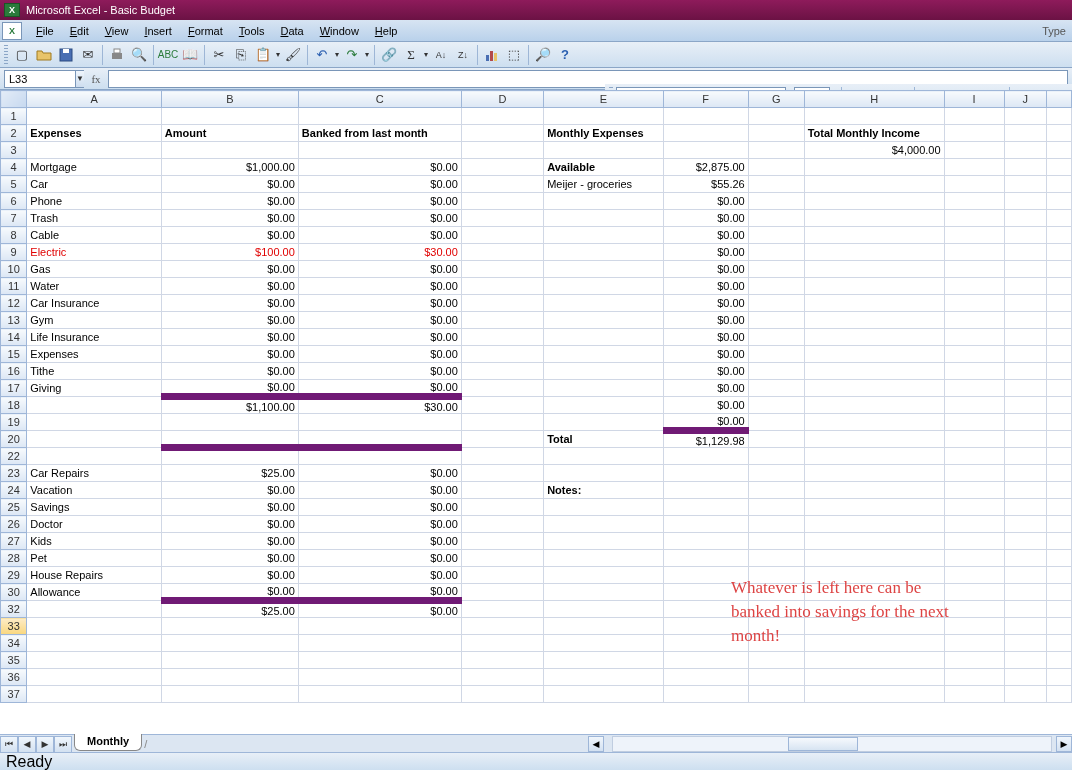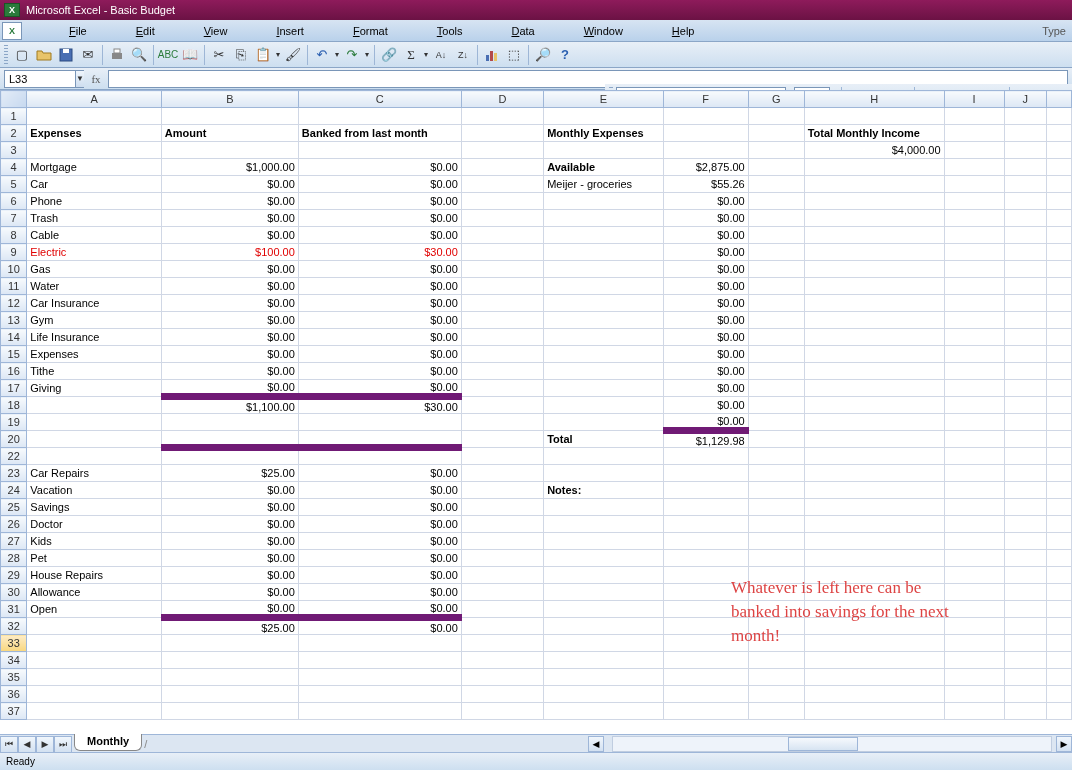--- a/index.html
+++ b/index.html
@@ -5,21 +5,21 @@
 * { box-sizing: border-box; margin: 0; padding: 0; }
 body { font-family: Tahoma, Arial, sans-serif; font-size: 11px; background: #fff; overflow: hidden; width: 1072px; height: 770px; position: relative; }
 
 
 .title-bar { height: 20px; background: linear-gradient(to bottom, #8e1b5b, #6b1244); color: #fff; display: flex; align-items: center; padding: 0 4px; font-size: 11px; }
 .title-bar .xl-icon { width: 16px; height: 14px; background: #2a7b3b; border: 1px solid #1a5526; margin-right: 6px; position: relative; display: inline-flex; align-items: center; justify-content: center; color:#fff; font-size:9px; font-weight:bold;}
 
 
 .menu-bar { height: 22px; background: linear-gradient(to bottom, #d7e4f2, #b9d1eb); border-bottom: 1px solid #8ba6c7; display: flex; align-items: center; padding: 0 2px; font-size: 11px; }
 .menu-bar .doc-icon { width: 20px; height: 18px; margin-right: 6px; background: #fff; border: 1px solid #7a96b8; display:inline-flex; align-items:center; justify-content:center; font-size:9px; color:#2a7b3b; font-weight:bold;}
-.menu-bar .menu-item { padding: 3px 8px; cursor: default; margin-left: 33px; }
+.menu-bar .menu-item { padding: 3px 8px; cursor: default; }
 .menu-bar .menu-item .ul { text-decoration: underline; }
 .menu-bar .right-text { margin-left: auto; padding-right: 4px; color: #555; }
 
 
 .toolbar { height: 26px; background: linear-gradient(to bottom, #e8eff7, #cddff0); border-bottom: 1px solid #8ba6c7; display: flex; align-items: center; padding: 0 4px; }
 .toolbar.second { position: absolute; left: 605px; top: 42px; height: 26px; border-bottom: none; }
 .tb-wrap { position: relative; }
 .toolbar .sep { width: 1px; height: 20px; background: #9db6d6; margin: 0 3px; }
 .toolbar .grip { width: 4px; height: 20px; margin-right: 3px; background: repeating-linear-gradient(to bottom, #8ba6c7 0 1px, transparent 1px 3px); }
 .tb-btn { width: 22px; height: 22px; display: inline-flex; align-items: center; justify-content: center; border: 1px solid transparent; border-radius: 2px; cursor: default; font-size: 13px; color: #333; }
@@ -60,21 +60,21 @@
 
 .sheet-bar { position: absolute; bottom: 18px; left: 0; right: 0; height: 18px; background: #dce6f2; border-top: 1px solid #9eb6d8; display: flex; align-items: center; font-size: 11px; }
 .sheet-nav { display: flex; }
 .sheet-nav .nav-btn { width: 18px; height: 16px; border: 1px solid #9eb6d8; border-bottom: none; background: linear-gradient(to bottom,#f0f6fc,#d3e1f1); display:flex; align-items:center; justify-content:center; font-size:9px; color:#333; }
 .sheet-tab { height: 17px; padding: 1px 12px 0 12px; background: #fff; border: 1px solid #888; border-top: none; border-radius: 0 0 6px 6px; margin-left: 2px; font-weight: bold; position: relative; top: -1px; }
 .sheet-track { flex: 1; margin-left: 8px; margin-right: 4px; height: 16px; background: #eef3fa; border: 1px solid #c0cde0; position: relative; }
 .sheet-thumb { position: absolute; left: 40%; top: 0; bottom: 0; width: 70px; background: linear-gradient(to bottom,#f6f9fd,#d7e4f2); border: 1px solid #9eb6d8; }
 .sheet-arrow { width: 16px; height: 16px; border: 1px solid #9eb6d8; background: linear-gradient(to bottom,#f0f6fc,#d3e1f1); display:flex; align-items:center; justify-content:center; font-size:9px; }
 
 
-.status-bar { position: absolute; bottom: 0; left: 0; right: 0; height: 18px; background: linear-gradient(to bottom, #e8eff7, #cddff0); border-top: 1px solid #9eb6d8; display: flex; align-items: center; padding: 0 6px; font-size: 10px; }
+.status-bar { position: absolute; bottom: 0; left: 0; right: 0; height: 18px; background: linear-gradient(to bottom, #e8eff7, #cddff0); border-top: 1px solid #9eb6d8; display: flex; align-items: center; padding: 0 6px; font-size: 16px; }
 </style>
 </head>
 <body>
 
 <div class="title-bar">
   <span class="xl-icon">X</span>
   <span>Microsoft Excel - Basic Budget</span>
 </div>
 
 <div class="menu-bar">
@@ -603,34 +603,20 @@
           <td class=""></td>
           <td class=""></td>
           <td class=""></td>
           <td class=""></td>
           <td class=""></td>
           <td class=""></td>
           <td class=""></td>
           <td></td>
         </tr>
         <tr>
-          <th class="row-h">31</th>
-          <td class="">Open</td>
-          <td class="right">$0.00</td>
-          <td class="right">$0.00</td>
-          <td class=""></td>
-          <td class=""></td>
-          <td class=""></td>
-          <td class=""></td>
-          <td class=""></td>
-          <td class=""></td>
-          <td class=""></td>
-          <td></td>
-        </tr>
-        <tr>
           <th class="row-h">32</th>
           <td class=""></td>
           <td class="right topline">$25.00</td>
           <td class="right topline">$0.00</td>
           <td class=""></td>
           <td class=""></td>
           <td class=""></td>
           <td class=""></td>
           <td class=""></td>
           <td class=""></td>

